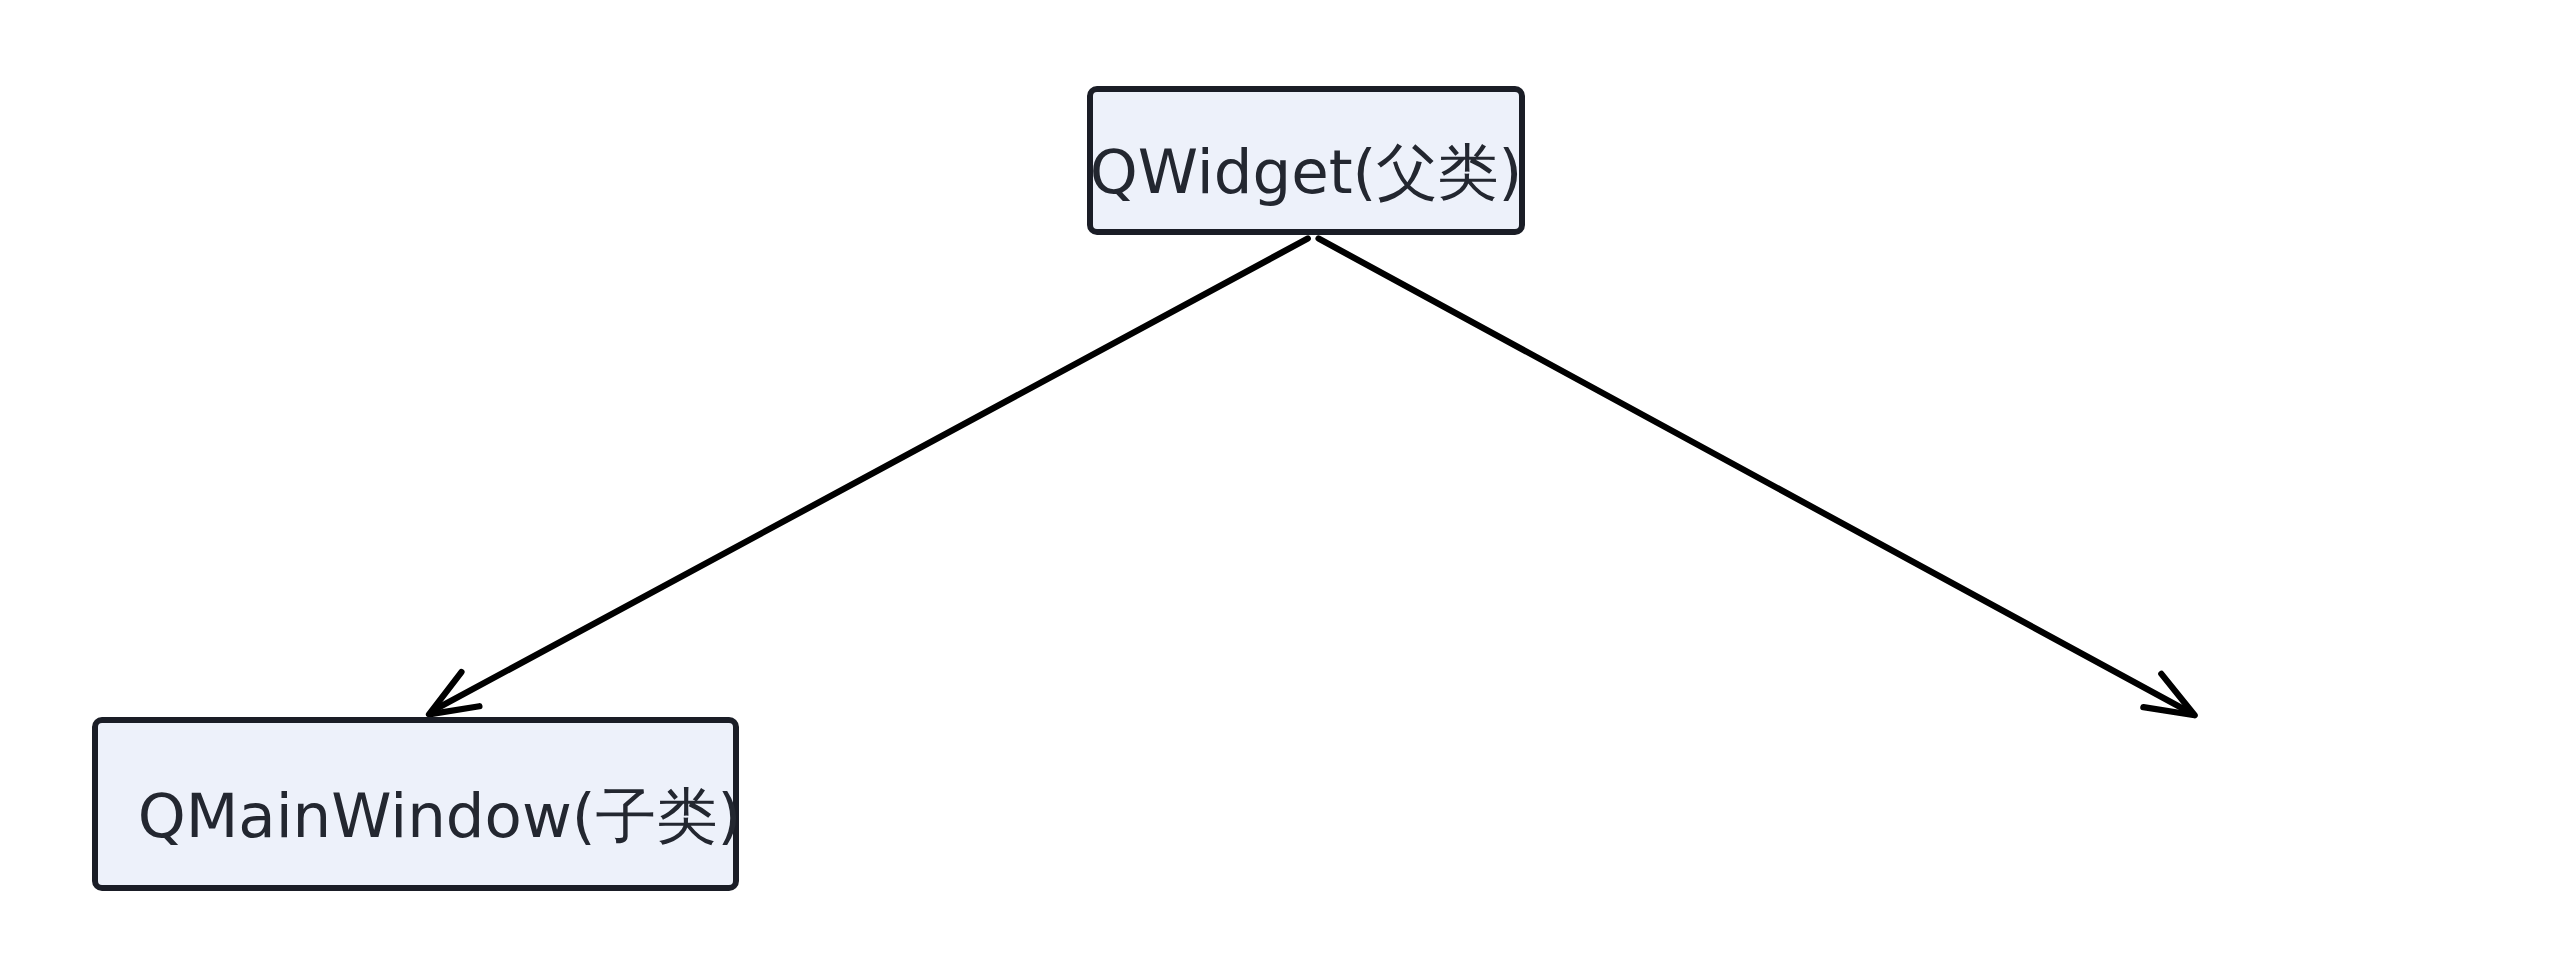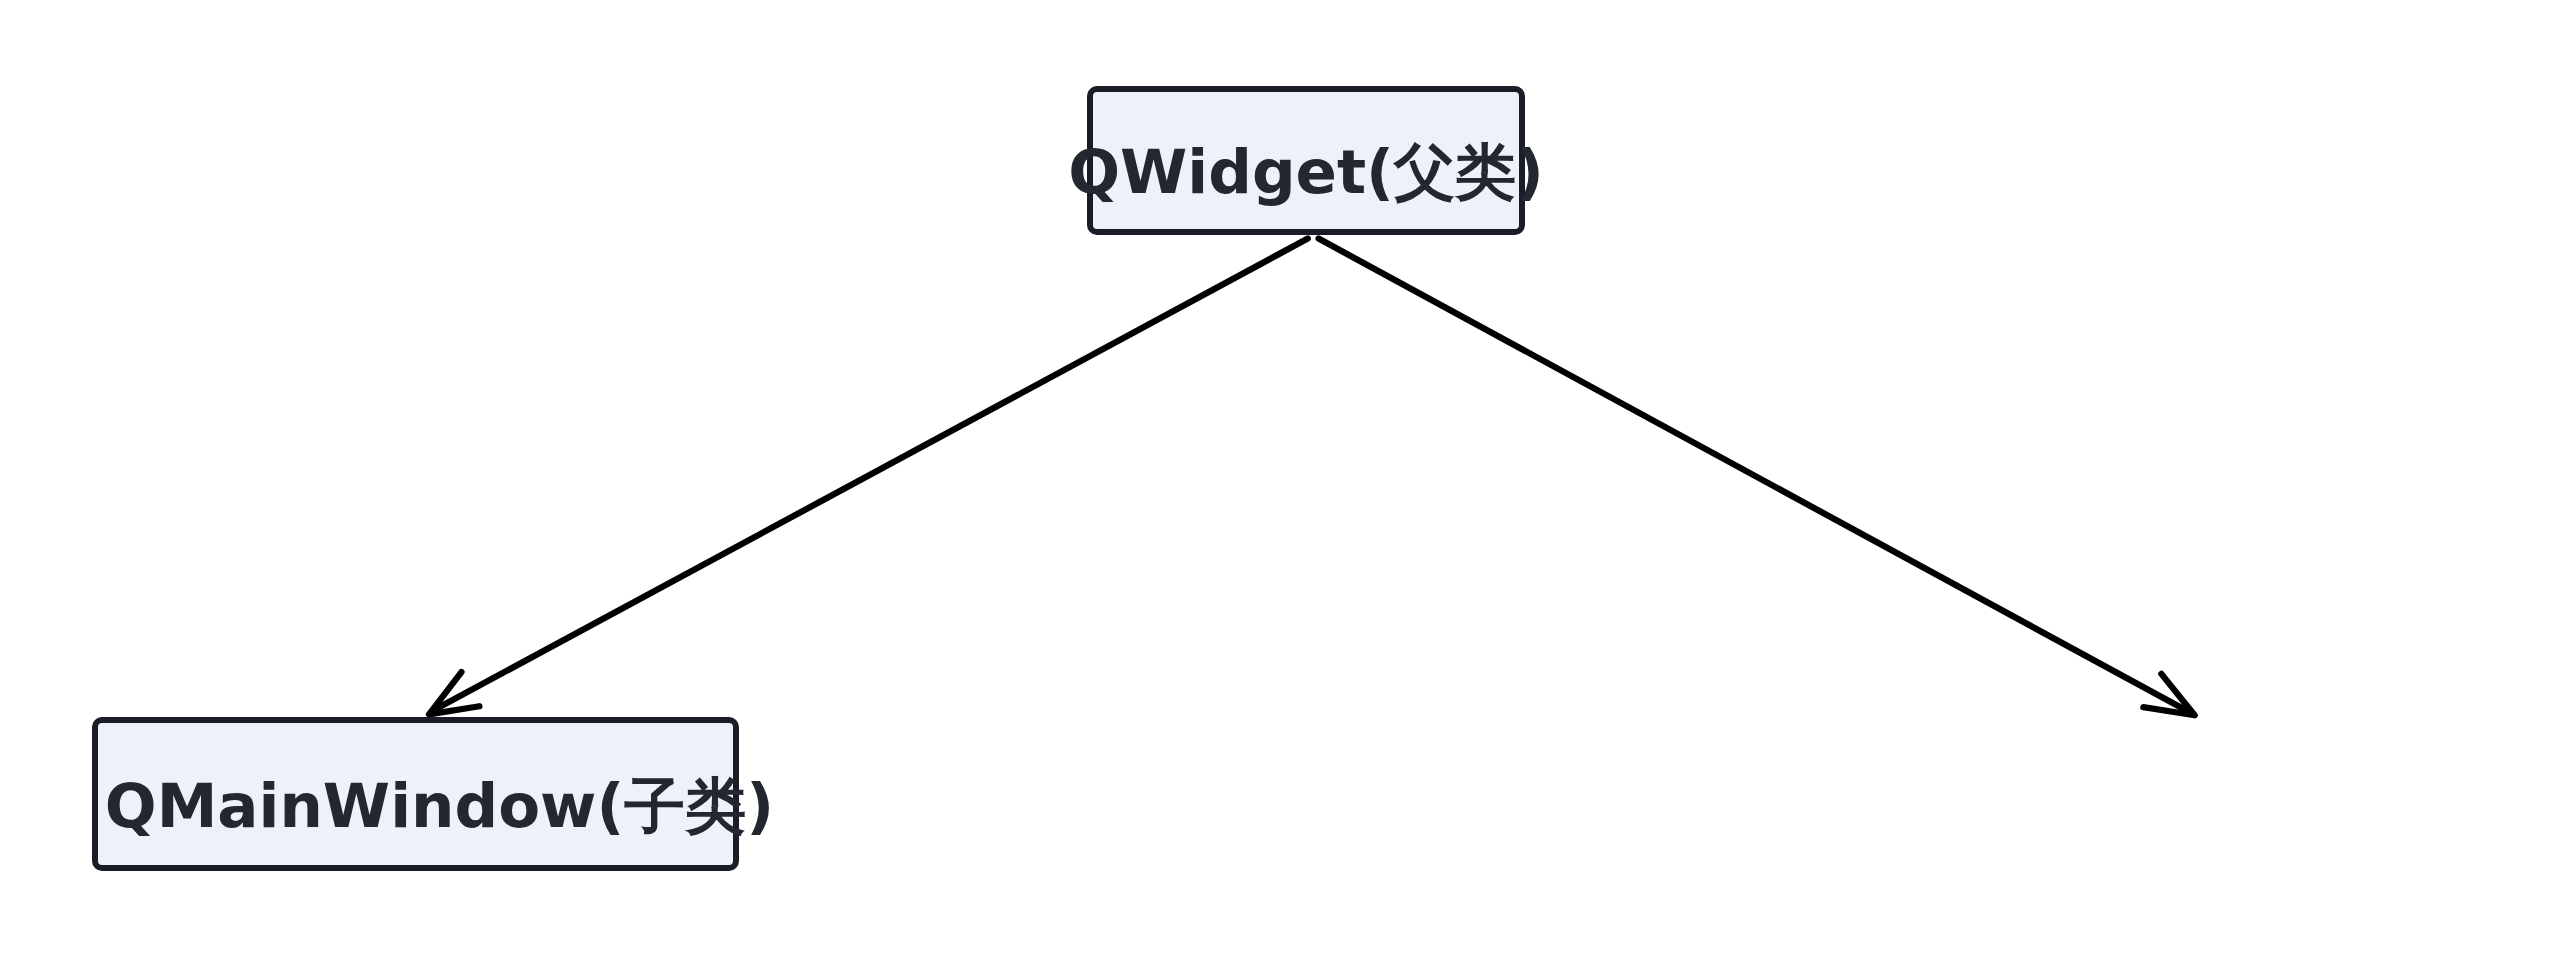--- a/index.html
+++ b/index.html
@@ -42,40 +42,40 @@
     display: flex;
     align-items: center;
     justify-content: center;
     z-index: 2;
   }
 
   .node-label {
     color: #232730;
     font-family: "DejaVu Sans", "Liberation Sans", sans-serif;
     font-size: 61px;
-    font-weight: 700;
+    font-weight: 400;
     line-height: 1.05;
     letter-spacing: 0px;
     white-space: nowrap;
     text-align: center;
     margin-top: 24px;
   }
 
   #node-qwidget {
     left: 1087px;
     top: 86px;
     width: 438px;
     height: 149px;
   }
 
   #node-qmainwindow {
     left: 92px;
     top: 717px;
     width: 647px;
-    height: 154px;
+    height: 174px;
     padding-left: 48px;
   }
 
   #node-qdialog {
     left: 1925px;
     top: 717px;
     width: 558px;
     height: 174px;
   }
 </style>

